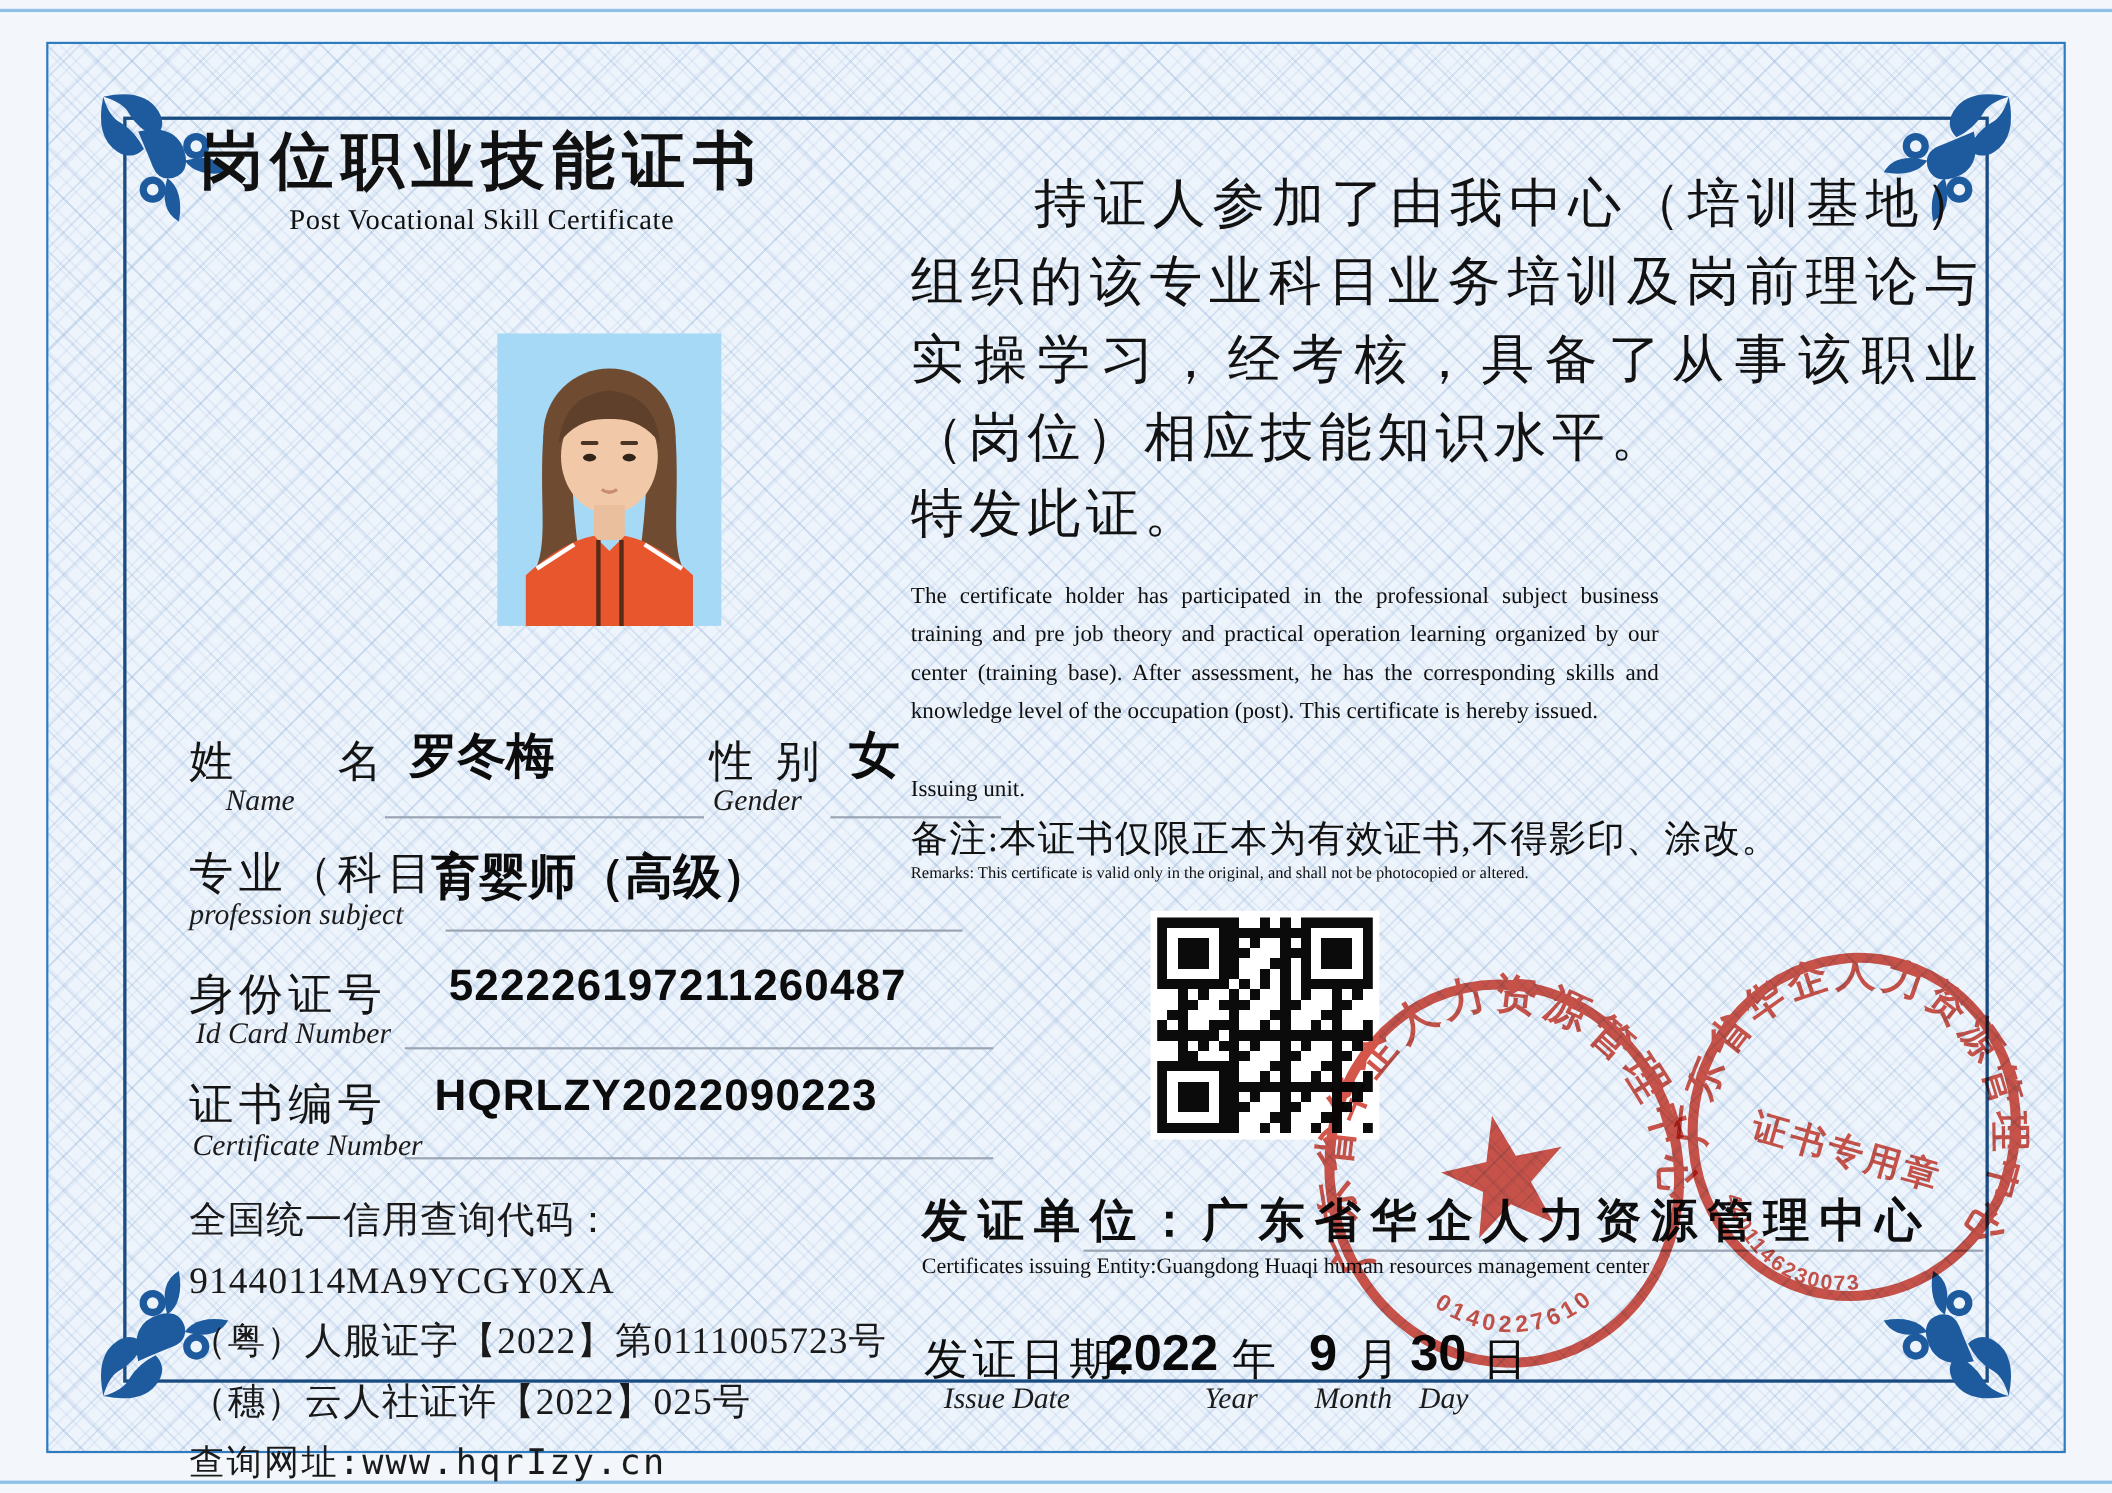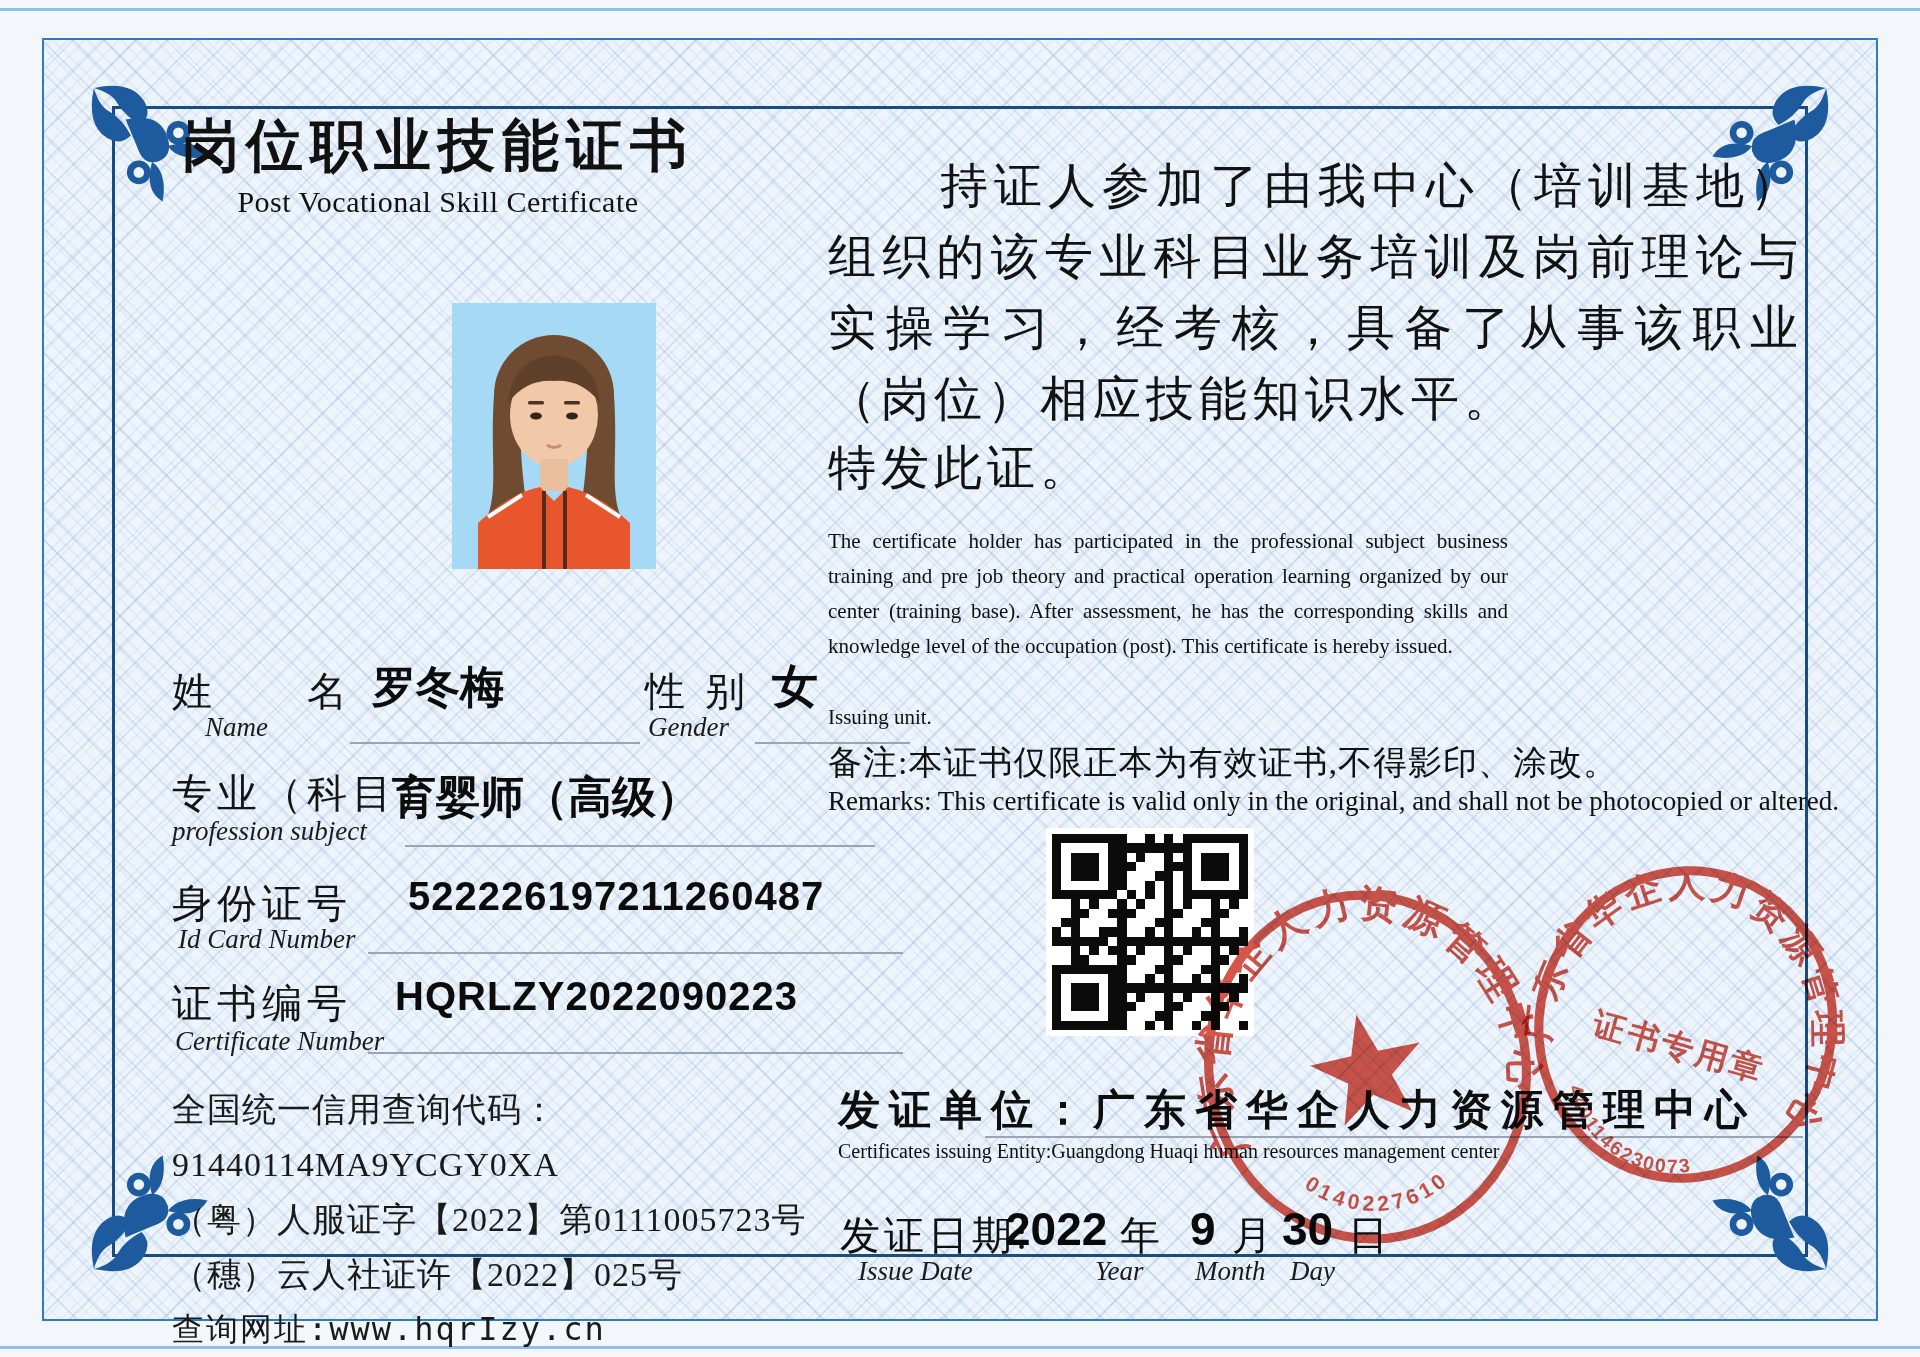--- a/index.html
+++ b/index.html
@@ -13,33 +13,33 @@
       repeating-linear-gradient(45deg, rgba(120,160,210,.20) 0 2px, transparent 2px 22px),
       repeating-linear-gradient(-45deg, rgba(120,160,210,.20) 0 2px, transparent 2px 22px),
       repeating-linear-gradient(45deg, rgba(120,160,210,.10) 10px 12px, transparent 12px 22px),
       repeating-linear-gradient(-45deg, rgba(120,160,210,.10) 10px 12px, transparent 12px 22px),
       #eef4fb;}
   .inner-frame{position:absolute;left:112px;top:106px;right:112px;bottom:100px;
     border:3px solid #1a4c82;}
   .abs{position:absolute;}
   .ornament{position:absolute;width:132px;height:132px;}
   .title-zh{font-size:57px;font-weight:bold;letter-spacing:7px;color:#111;}
-  .title-en{font-size:30px;color:#111;letter-spacing:.5px;}
+  .title-en{font-size:26px;color:#111;letter-spacing:.5px;}
   .zh-label{font-size:40px;letter-spacing:5px;color:#141414;}
   .en-label{font-size:27px;color:#1b1b1b;font-style:italic;}
   .value{font-family:"Liberation Sans", sans-serif;font-weight:bold;font-size:44px;color:#0c0c0c;}
   .value-num{font-family:"Liberation Sans", sans-serif;font-weight:bold;font-size:40px;
              letter-spacing:1px;color:#0c0c0c;}
   .uline{position:absolute;height:2px;background:#99a5b4;}
   .footer-line{font-size:34px;color:#1a1a1a;line-height:55px;letter-spacing:1px;}
   .mono{font-family:"DejaVu Sans Mono", monospace;font-size:32px;letter-spacing:2px;}
   .body-zh{font-size:48px;line-height:71px;letter-spacing:5px;text-align:justify;color:#121212;}
   .body-en{font-size:21px;line-height:35px;text-align:justify;color:#101010;width:680px;}
   .remarks-zh{font-size:34px;letter-spacing:1px;color:#121212;white-space:nowrap;}
-  .remarks-en{font-size:27px;color:#101010;white-space:nowrap;text-align:center;}
+  .remarks-en{font-size:15px;color:#101010;white-space:nowrap;text-align:center;}
   .issuer-zh{font-size:42px;letter-spacing:9px;font-weight:600;color:#0e0e0e;white-space:nowrap;}
   .issuer-en{font-size:20px;color:#101010;white-space:nowrap;}
   .date-zh{font-size:40px;letter-spacing:4px;color:#0e0e0e;}
   .date-num{font-family:"Liberation Sans", sans-serif;font-weight:bold;font-size:46px;color:#0a0a0a;}
   .stamp{position:absolute;mix-blend-mode:multiply;opacity:.85;pointer-events:none;z-index:6;}
 </style>
 </head>
 <body>
 
 <div class="page">

